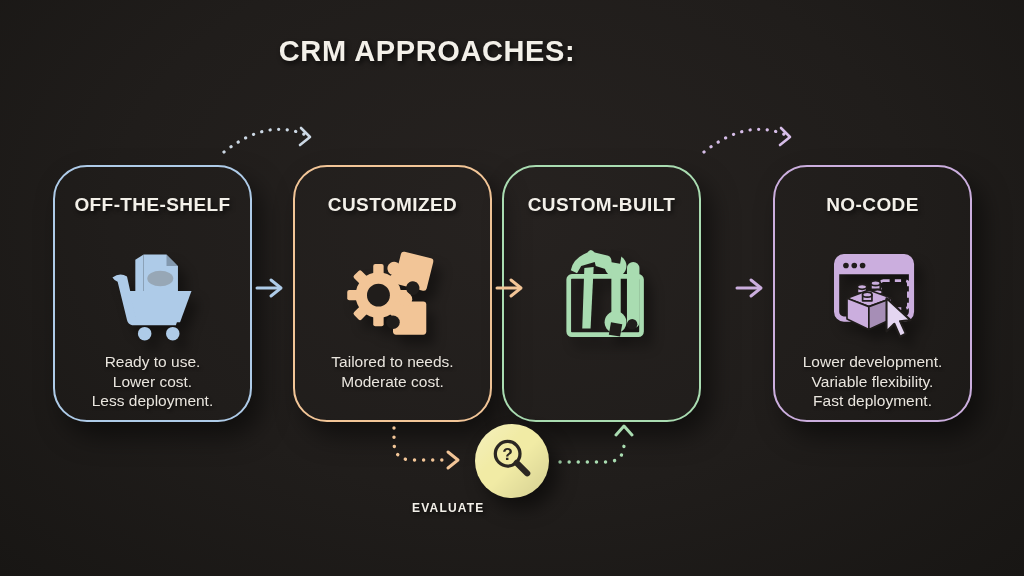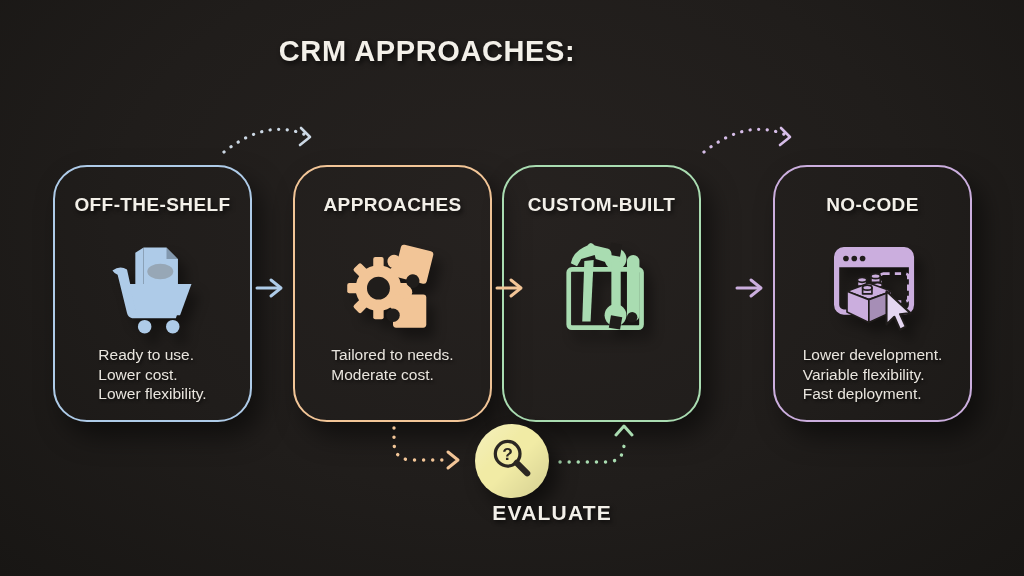--- a/index.html
+++ b/index.html
@@ -14,30 +14,30 @@
     letter-spacing:.6px; text-shadow:2px 3px 5px rgba(0,0,0,.65);
   }
   .card {
     position:absolute; top:165px; width:199px; height:257px; box-sizing:border-box;
     border:2.5px solid var(--c); border-radius:34px;
     box-shadow:10px 14px 26px rgba(0,0,0,.5);
     display:flex; flex-direction:column; align-items:center;
   }
   .c1{left:53px} .c2{left:293px} .c3{left:502px} .c4{left:773px}
   .card-title {
-    margin:27px 0 5px; font-size:19px; font-weight:bold; letter-spacing:.4px;
+    margin:27px 0 12px; font-size:19px; font-weight:bold; letter-spacing:.4px;
     color:var(--title,#f3f0e9); text-shadow:2px 3px 4px rgba(0,0,0,.6);
   }
   .icon-wrap {
     height:114px; margin-top:6px; display:flex; align-items:center; justify-content:center;
     filter:drop-shadow(8px 10px 6px rgba(0,0,0,.38));
   }
   .icon { width:104px; height:104px; }
   .card-lines {
-    margin:4px 0 0; font-size:15.5px; line-height:19.5px; 
+    margin:4px 0 0; font-size:15.5px; line-height:19.5px; text-align:center;
     color:var(--body,#e9e5de); text-shadow:1.5px 2px 3px rgba(0,0,0,.55);
   }
   .card-lines span { display:block; }
   .flow-arrow { position:absolute; top:276px; width:34px; height:24px; }
   .fa1{left:255px} .fa2{left:495px} .fa3{left:735px}
   .arc { position:absolute; top:114px; width:112px; height:46px; }
   .arc1{left:214px} .arc2{left:694px}
   .conn { position:absolute; }
   .conn-left { left:384px; top:426px; width:95px; height:46px; }
   .conn-right { left:556px; top:424px; width:95px; height:46px; }
@@ -45,22 +45,22 @@
     position:absolute; left:475px; top:424px; width:74px; height:74px; border-radius:50%;
     background:var(--cc,#f1eba5); box-shadow:9px 11px 18px rgba(0,0,0,.5);
     display:flex; align-items:center; justify-content:center;
   }
   .eval-circle::after {
     content:""; position:absolute; inset:0; border-radius:50%;
     background:linear-gradient(135deg, rgba(255,255,255,.28) 0%, rgba(255,255,255,0) 38%, rgba(0,0,0,0) 52%, rgba(0,0,0,.12) 100%);
   }
   .eval-icon { width:58px; height:58px; position:relative; z-index:1; }
   .eval-label {
-    position:absolute; left:412px; top:501px; width:200px; text-align:right;
-    font-size:21px; font-weight:bold; letter-spacing:1.2px;
+    position:absolute; left:412px; top:501px; width:200px; text-align:left;
+    font-size:12px; font-weight:bold; letter-spacing:1.2px;
     color:var(--title,#f3f0e9); text-shadow:2px 2px 4px rgba(0,0,0,.65);
   }
 </style>
 </head>
 <body>
 
 <div class="stage" style="--bg: #201d1b; --title: #f3f0e9; --body: #e9e5de;">
 
   <header class="title">
     <div>CRM APPROACHES:</div>
@@ -87,26 +87,26 @@
           <path d="M11,37 q7,-5 14,-1 l9,41 h40 l-2,6 h-42 q-4,-1 -5,-5 l-9,-37 q-4,-2 -5,-4 z"></path>
           <polygon points="27,50 87,50 76,80 34,80"></polygon>
           <circle cx="42" cy="91" r="6.5"></circle>
           <circle cx="69" cy="91" r="6.5"></circle>
         </g>
       </svg>
     </div>
     <p class="card-lines">
       <span>Ready to use.</span>
       <span>Lower cost.</span>
-      <span>Lower flexibility.</span>
+      <span>Less deployment.</span>
     </p>
   </section>
 
   <section class="card c2" style="--c: #f2c597;">
-    <h2 class="card-title">APPROACHES</h2>
+    <h2 class="card-title">CUSTOMIZED</h2>
     <div class="icon-wrap">
       <svg class="icon" viewBox="0 0 100 100">
         <g fill="var(--c)">
           <g>
             <rect x="31" y="24" width="10" height="14" rx="2" transform="rotate(0 36 54)"></rect>
             <rect x="31" y="24" width="10" height="14" rx="2" transform="rotate(45 36 54)"></rect>
             <rect x="31" y="24" width="10" height="14" rx="2" transform="rotate(90 36 54)"></rect>
             <rect x="31" y="24" width="10" height="14" rx="2" transform="rotate(135 36 54)"></rect>
             <rect x="31" y="24" width="10" height="14" rx="2" transform="rotate(180 36 54)"></rect>
             <rect x="31" y="24" width="10" height="14" rx="2" transform="rotate(225 36 54)"></rect>

